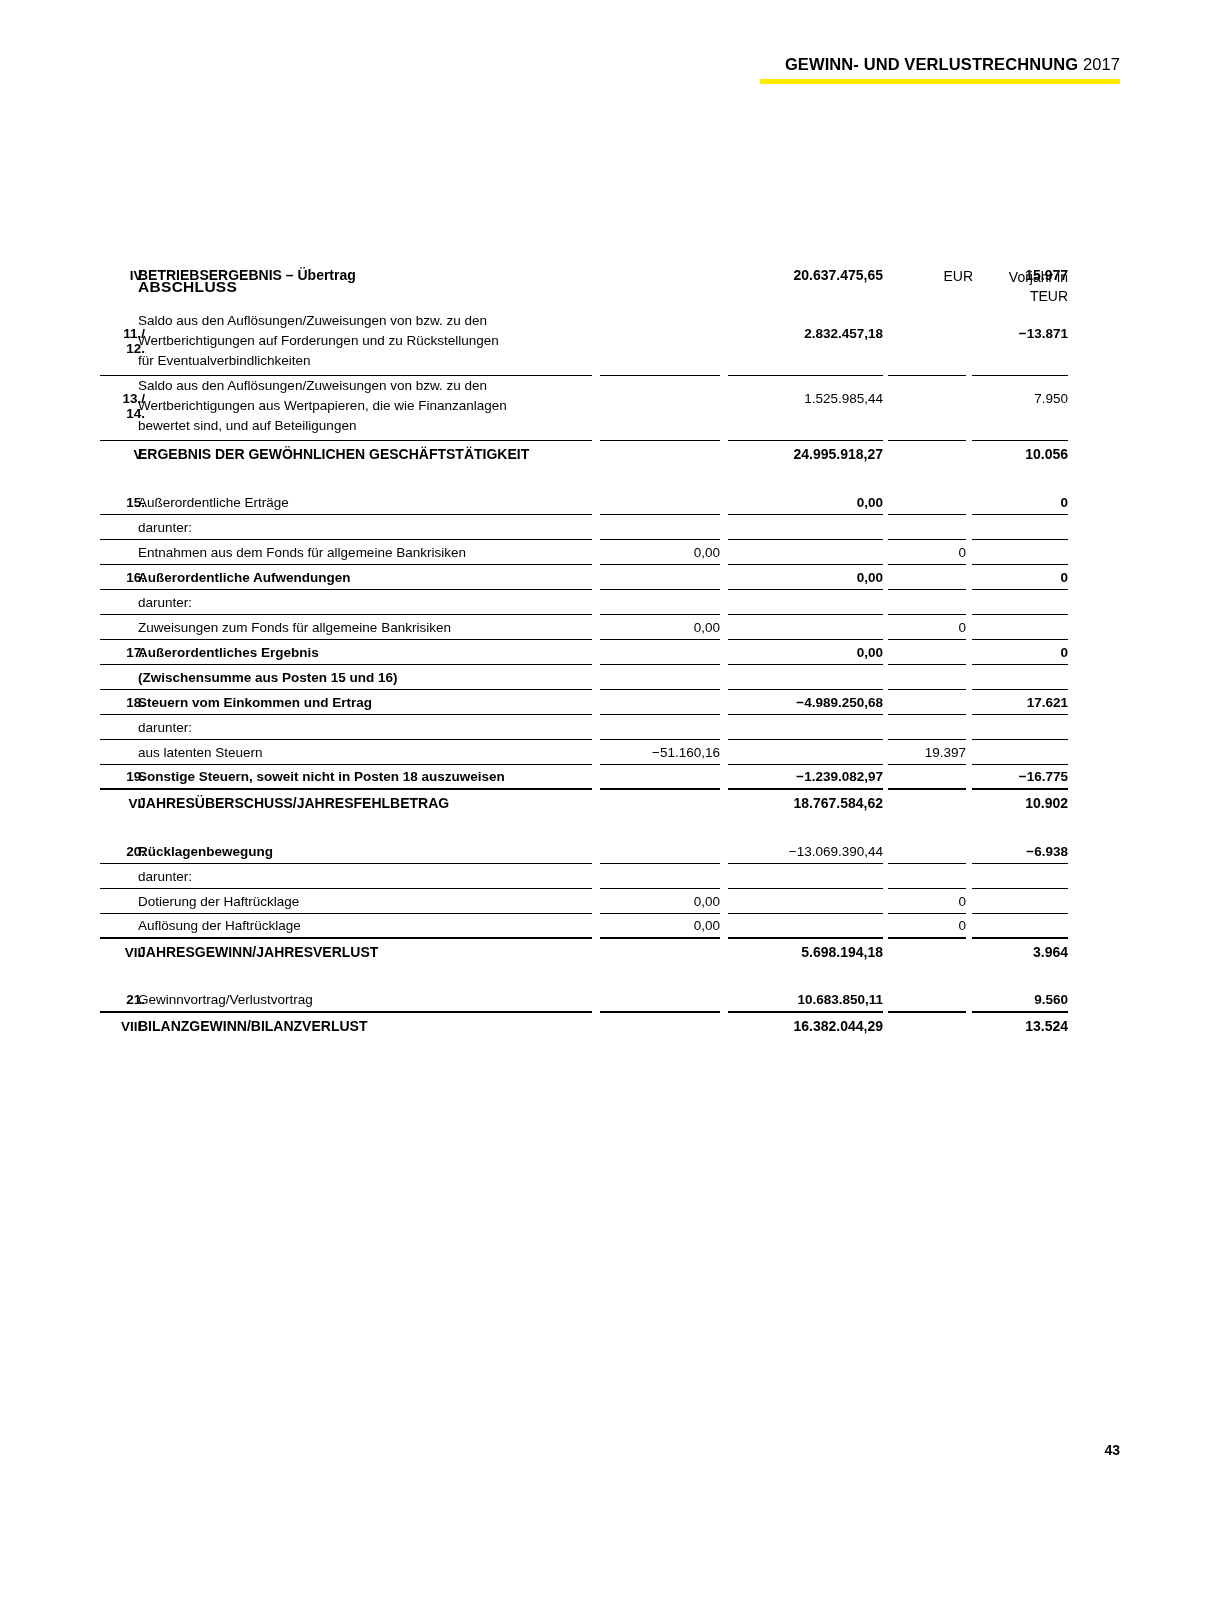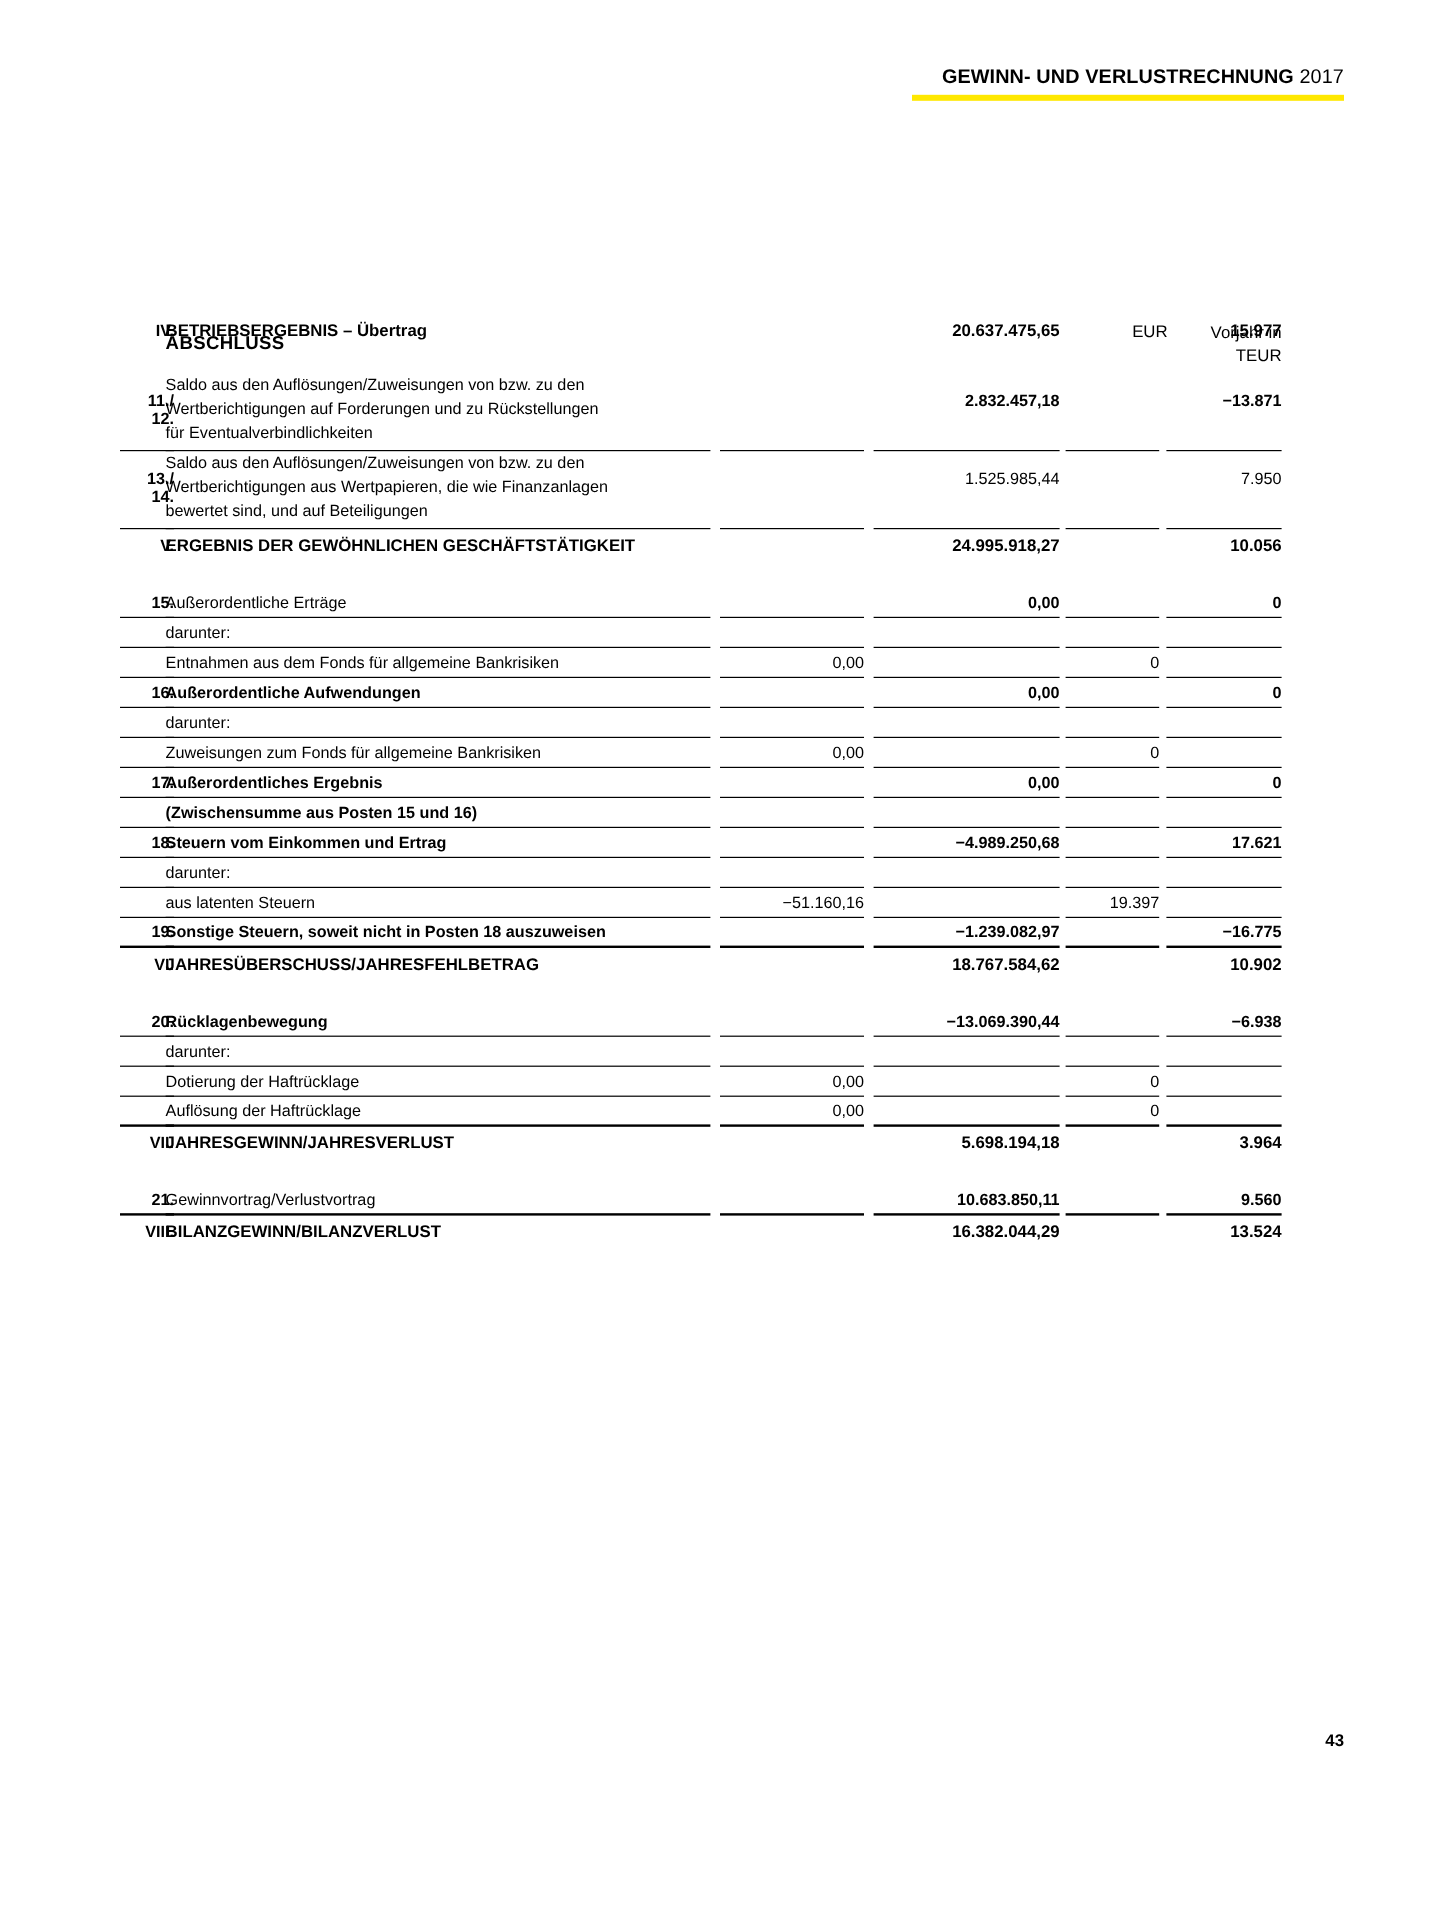--- a/index.html
+++ b/index.html
@@ -569,21 +569,21 @@
           <td class="num">
             <span class="rl thin pad" style="font-weight: bold; text-align: right;"><span>20.</span></span>
           </td>
           <td class="label">
             <span class="rl thin pad" style="font-weight: bold;"><span>Rücklagenbewegung</span></span>
           </td>
           <td class="sub1">
             <span class="rl thin pad"><span>&nbsp;</span></span>
           </td>
           <td class="eur">
-            <span class="rl thin pad" style="font-weight: bold;"><span>−13.069.390,44</span></span>
+            <span class="rl thin pad" style="font-weight: normal;"><span>−13.069.390,44</span></span>
           </td>
           <td class="sub2">
             <span class="rl thin pad"><span>&nbsp;</span></span>
           </td>
           <td class="teur">
             <span class="rl thin pad" style="font-weight: bold;"><span>−6.938</span></span>
           </td>
         </tr>
         <tr class="r">
           <td class="num">

